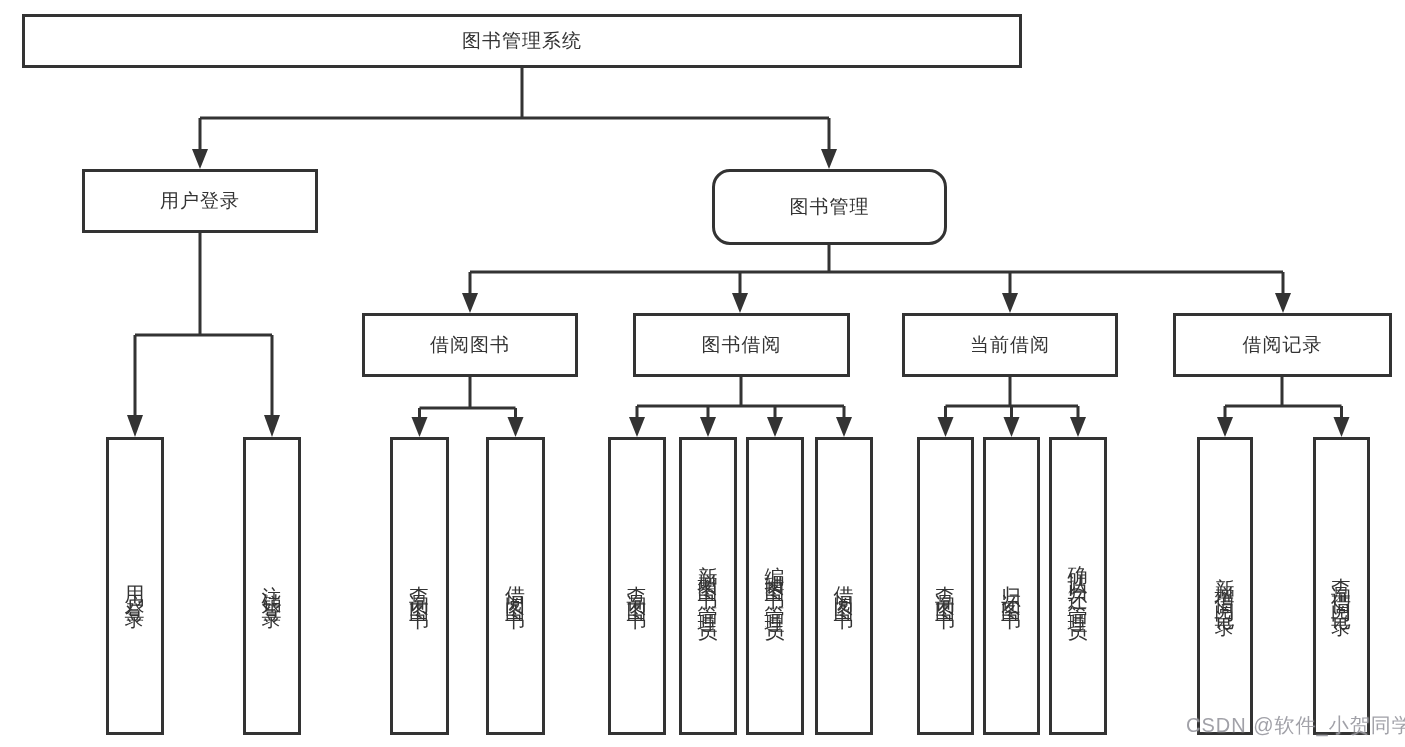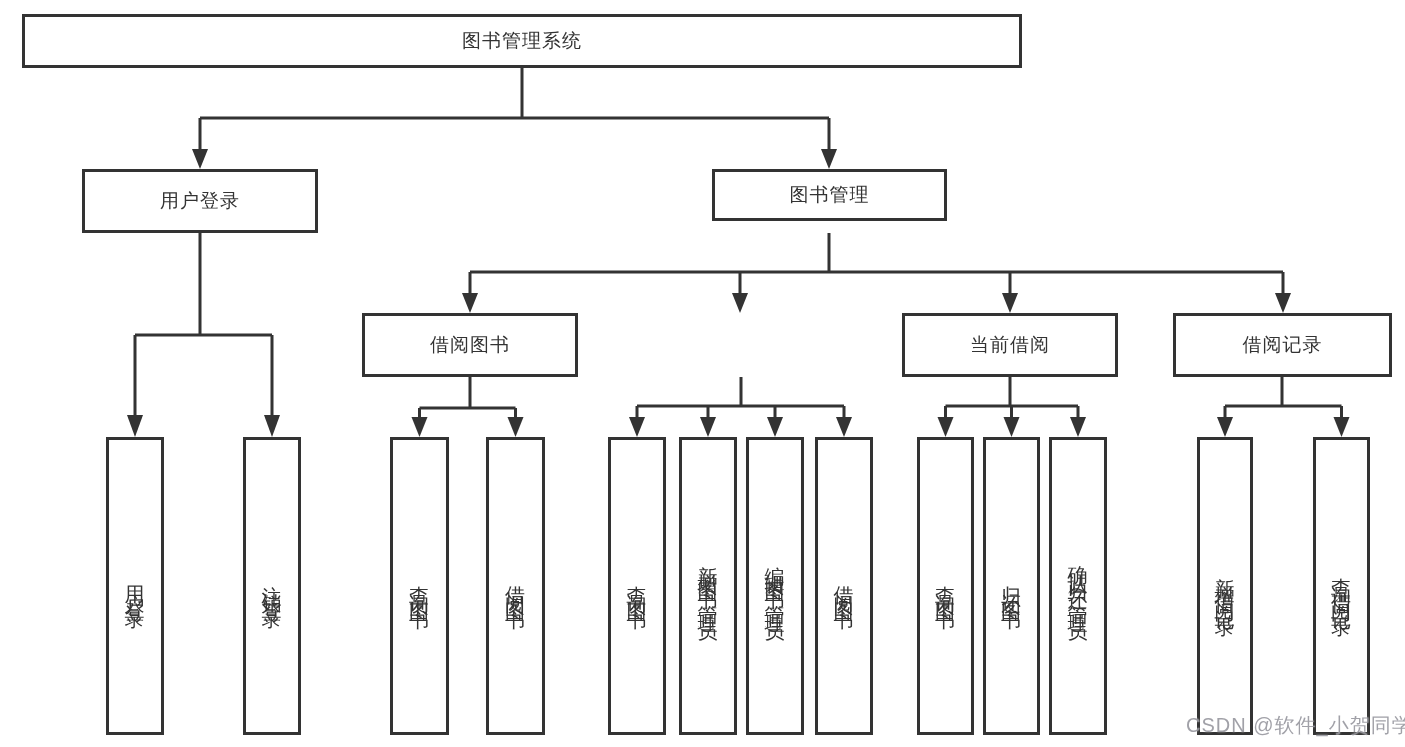--- a/index.html
+++ b/index.html
@@ -121,26 +121,29 @@
     </g>
   </svg>
 
   <div class="box" style="left:22px;top:14px;width:1000px;height:54px;">
     <span>图书管理系统</span>
   </div>
 
   <div class="box" style="left:82px;top:169px;width:236px;height:64px;">
     <span>用户登录</span>
   </div>
-  <div class="box" style="left:712px;top:169px;width:235px;height:52px;">
+  <div class="box" style="left:712px;top:169px;width:235px;height:76px;border-radius:18px;">
     <span>图书管理</span>
   </div>
 
   <div class="box" style="left:362px;top:313px;width:216px;height:64px;">
     <span>借阅图书</span>
+  </div>
+  <div class="box" style="left:633px;top:313px;width:217px;height:64px;">
+    <span>图书借阅</span>
   </div>
   <div class="box" style="left:902px;top:313px;width:216px;height:64px;">
     <span>当前借阅</span>
   </div>
   <div class="box" style="left:1173px;top:313px;width:219px;height:64px;">
     <span>借阅记录</span>
   </div>
 
   <div class="leaf" style="left:106px;width:58px;">
     <span>用户登录</span>

